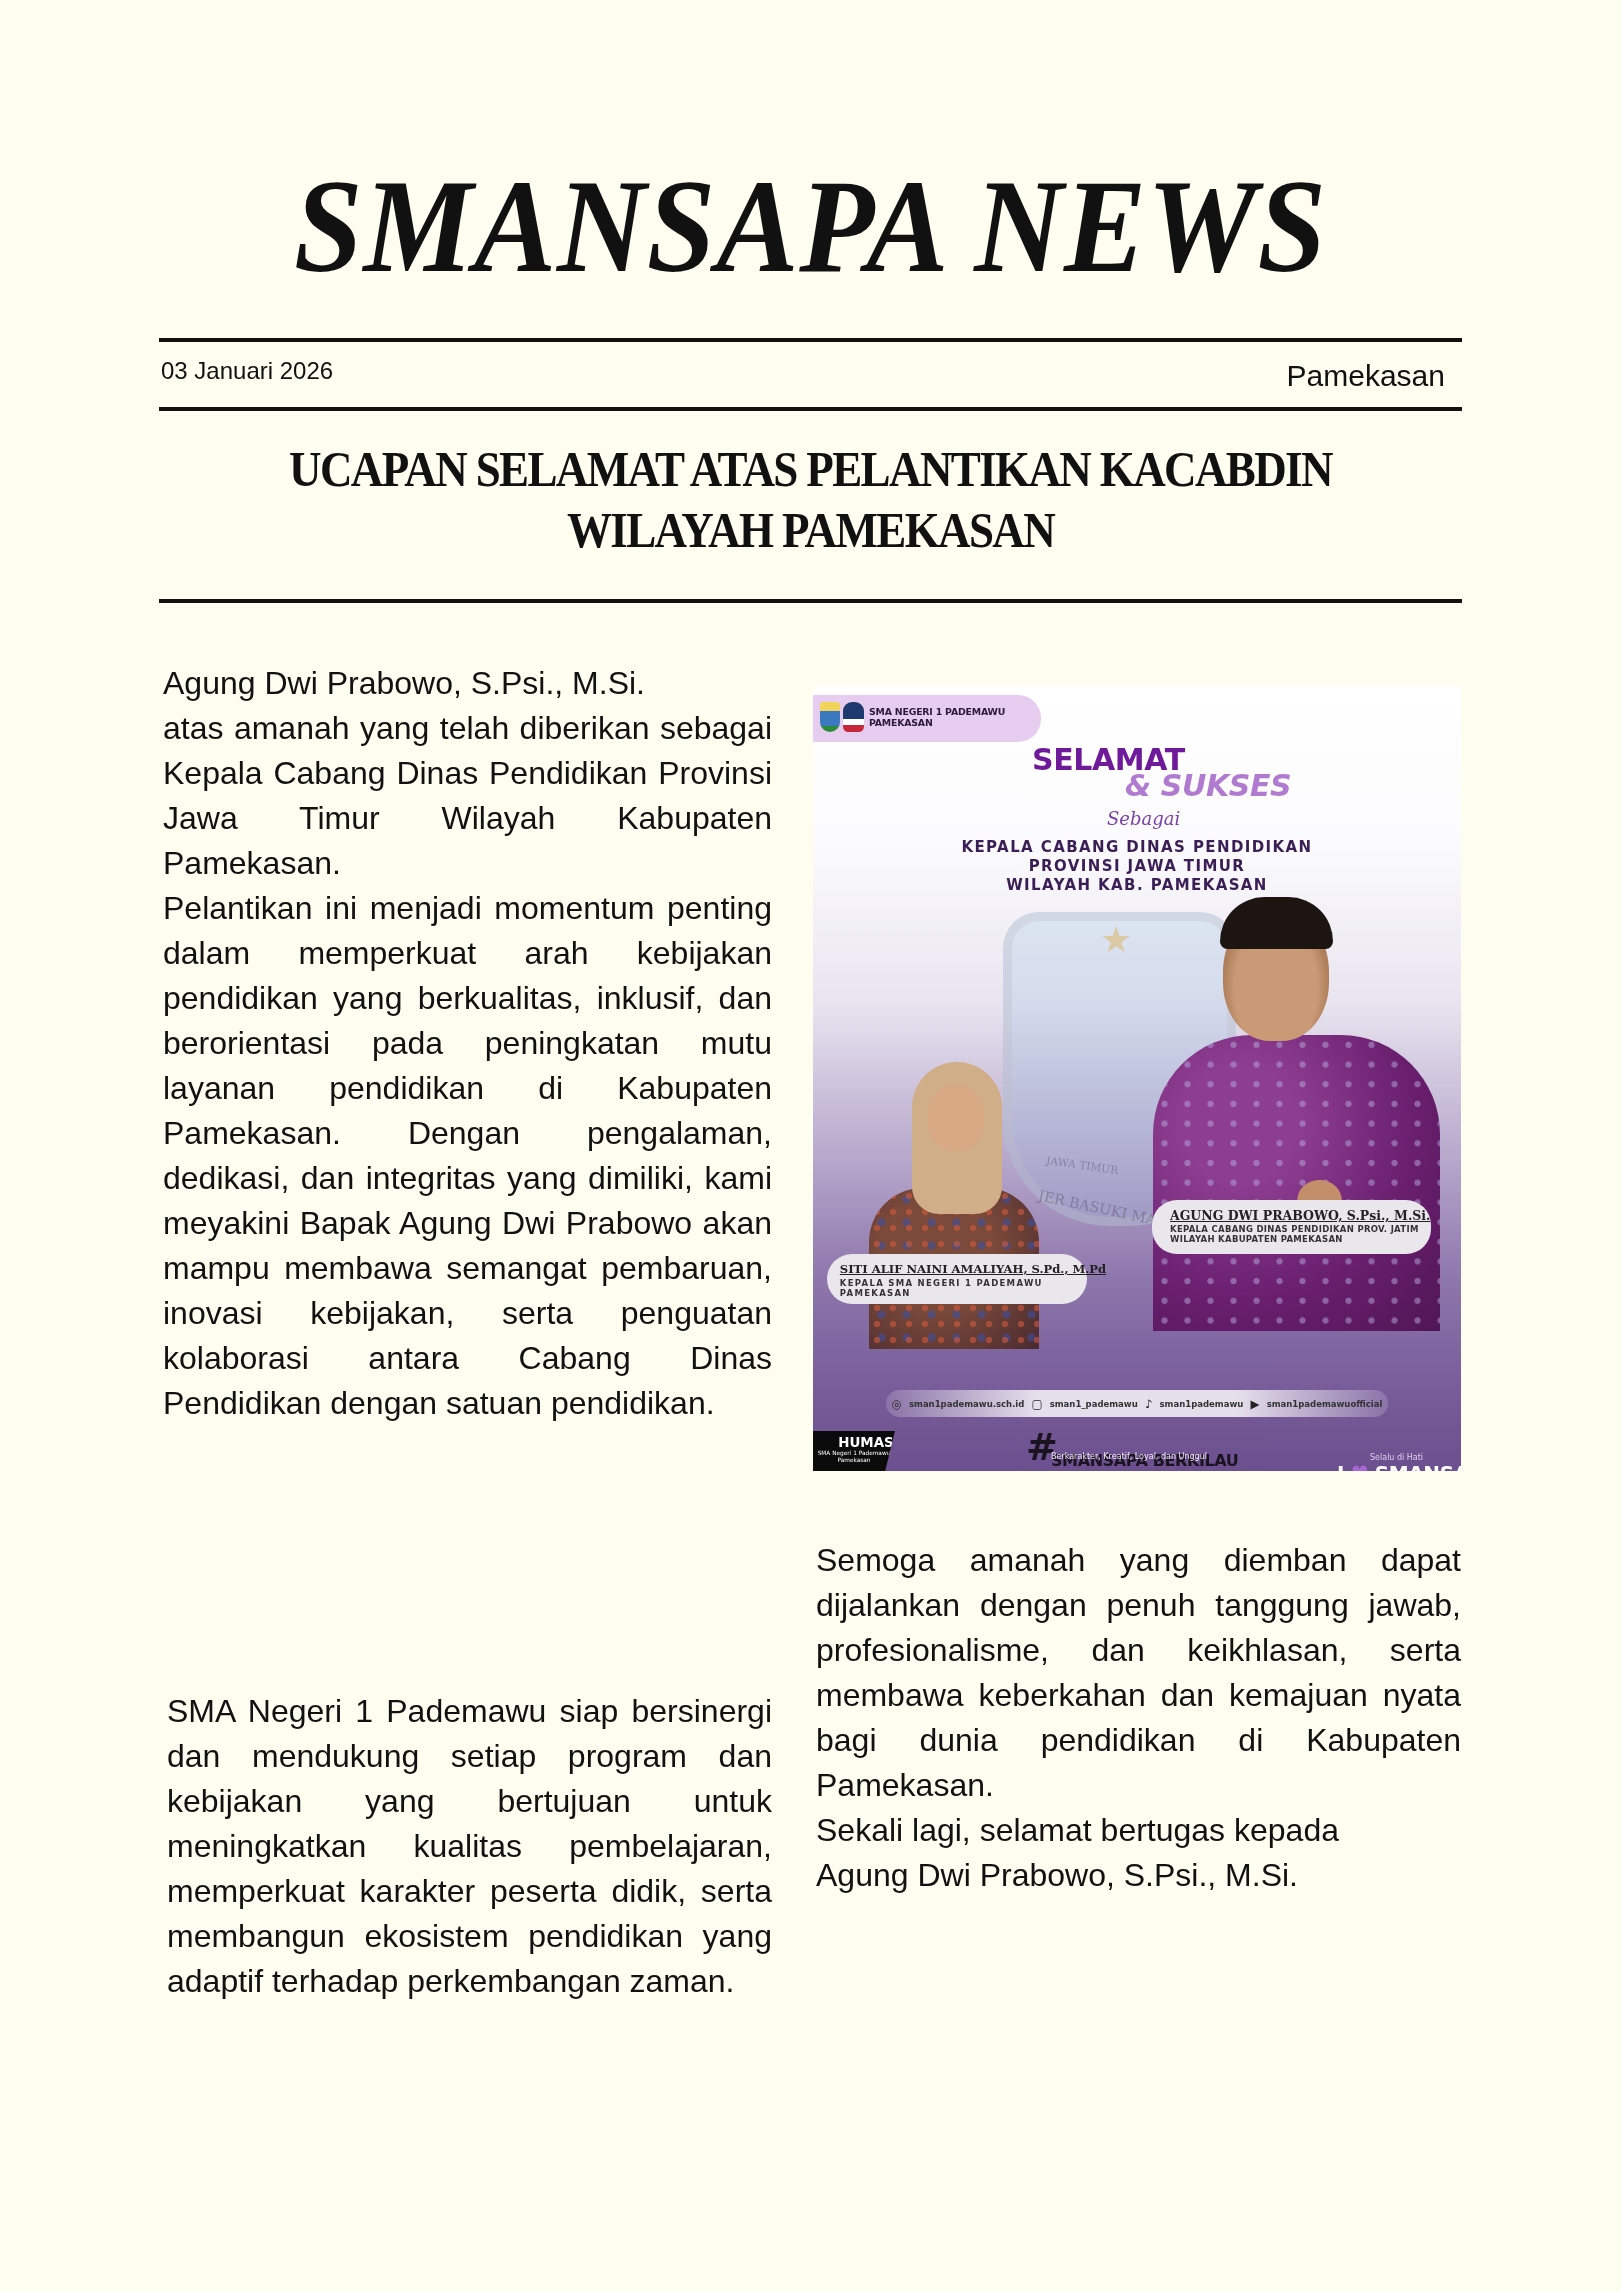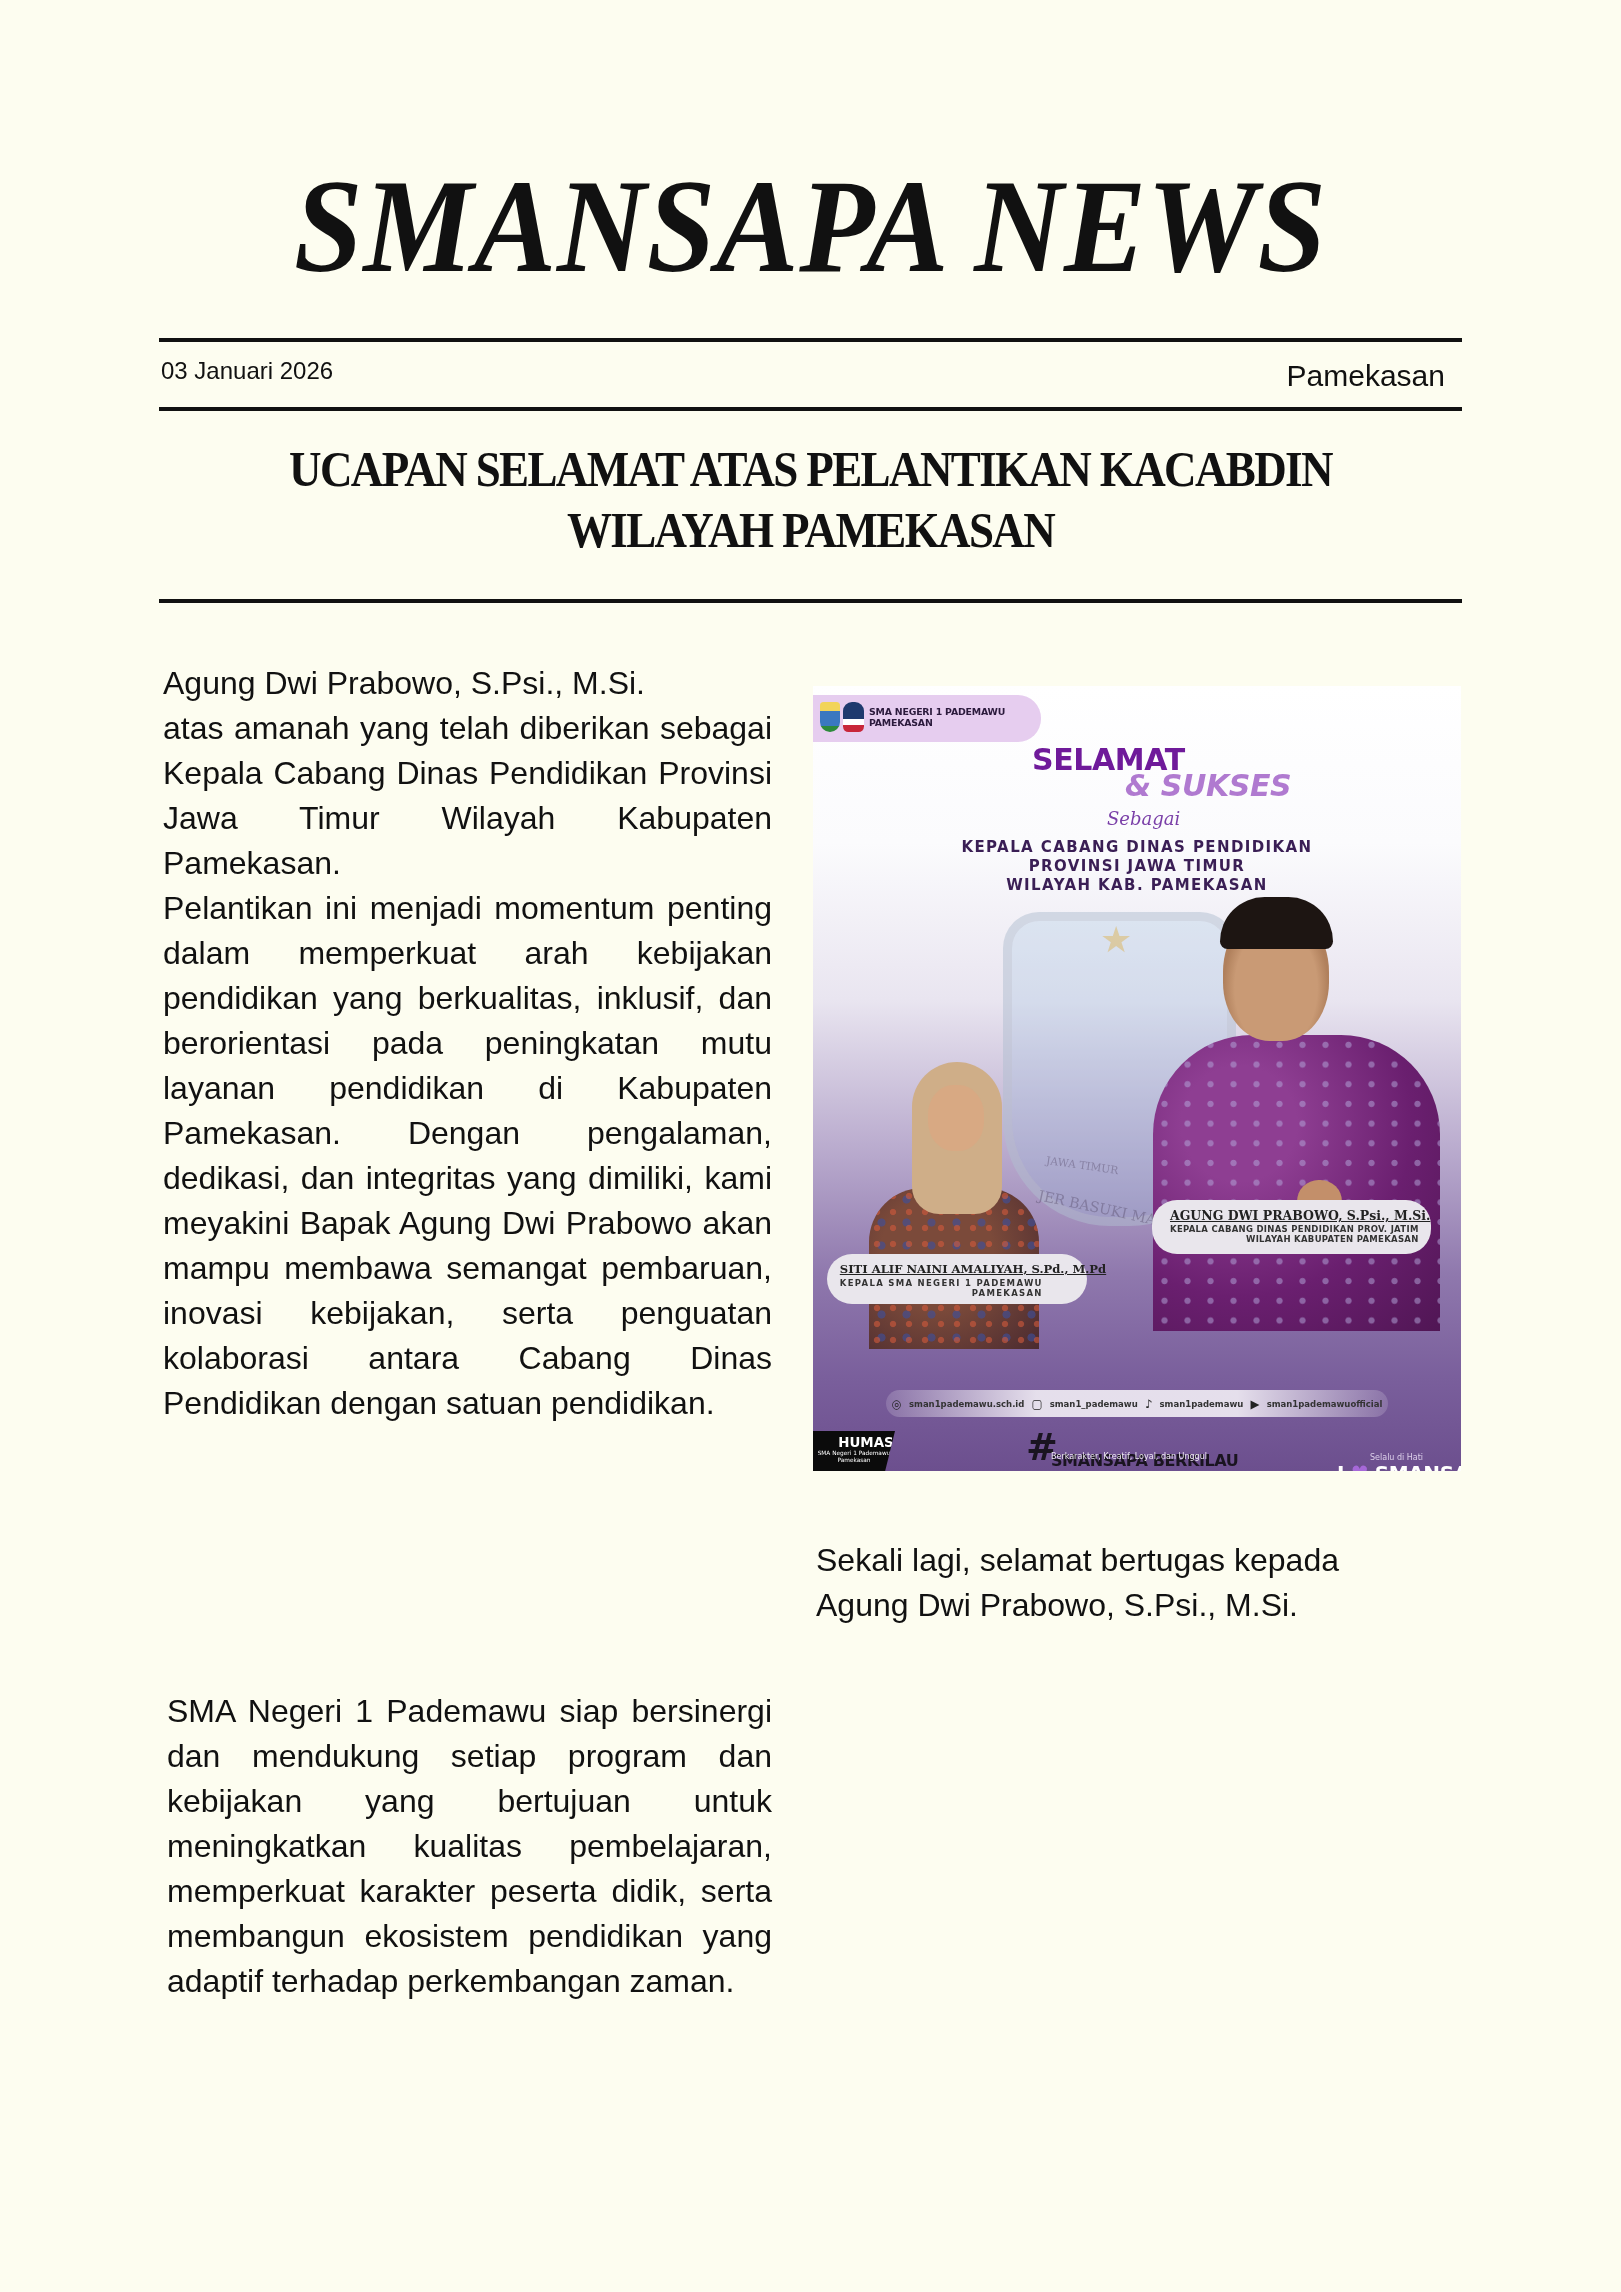--- a/index.html
+++ b/index.html
@@ -170,21 +170,20 @@
   }
   .p-name {
     position: absolute; left: 18px; top: 8px;
     font-family: "DejaVu Serif", serif; font-size: 12.5px; font-weight: bold; color: #222;
     text-decoration: underline; white-space: nowrap;
   }
   .p-name-sub {
     position: absolute; left: 18px; top: 25px;
     font-size: 8.5px; line-height: 9.9px; font-weight: bold; color: #333; letter-spacing: 0.3px;
     white-space: nowrap;
-    text-align: right;
   }
   .p-name-woman .p-name { left: 12.5px; font-size: 11.6px; }
   .p-name-woman .p-name-sub { left: 12.5px; letter-spacing: 1.3px; }
   .p-quote {
     position: absolute; left: 0; top: 623px; width: 648px; text-align: center;
     font-family: "DejaVu Serif", serif; font-style: italic;
     font-size: 13px; line-height: 19px; color: #f4eef8;
     letter-spacing: 0.4px;
   }
   .p-social {
@@ -318,16 +317,17 @@
 
   <div class="p-love">
     <span>I</span>
     <span class="heart">♥</span>
     <span>SMANSAPA</span>
   </div>
   <div class="p-love-sub">Selalu di Hati</div>
 </div>
 
 <div class="col col-right">
+  <p>Semoga amanah yang diemban dapat dijalankan dengan penuh tanggung jawab, profesionalisme, dan keikhlasan, serta membawa keberkahan dan kemajuan nyata bagi dunia pendidikan di Kabupaten Pamekasan.</p>
   <p style="text-align:left">Sekali lagi, selamat bertugas kepada</p>
   <p>Agung Dwi Prabowo, S.Psi., M.Si.</p>
 </div>
 
 
 </body></html>

